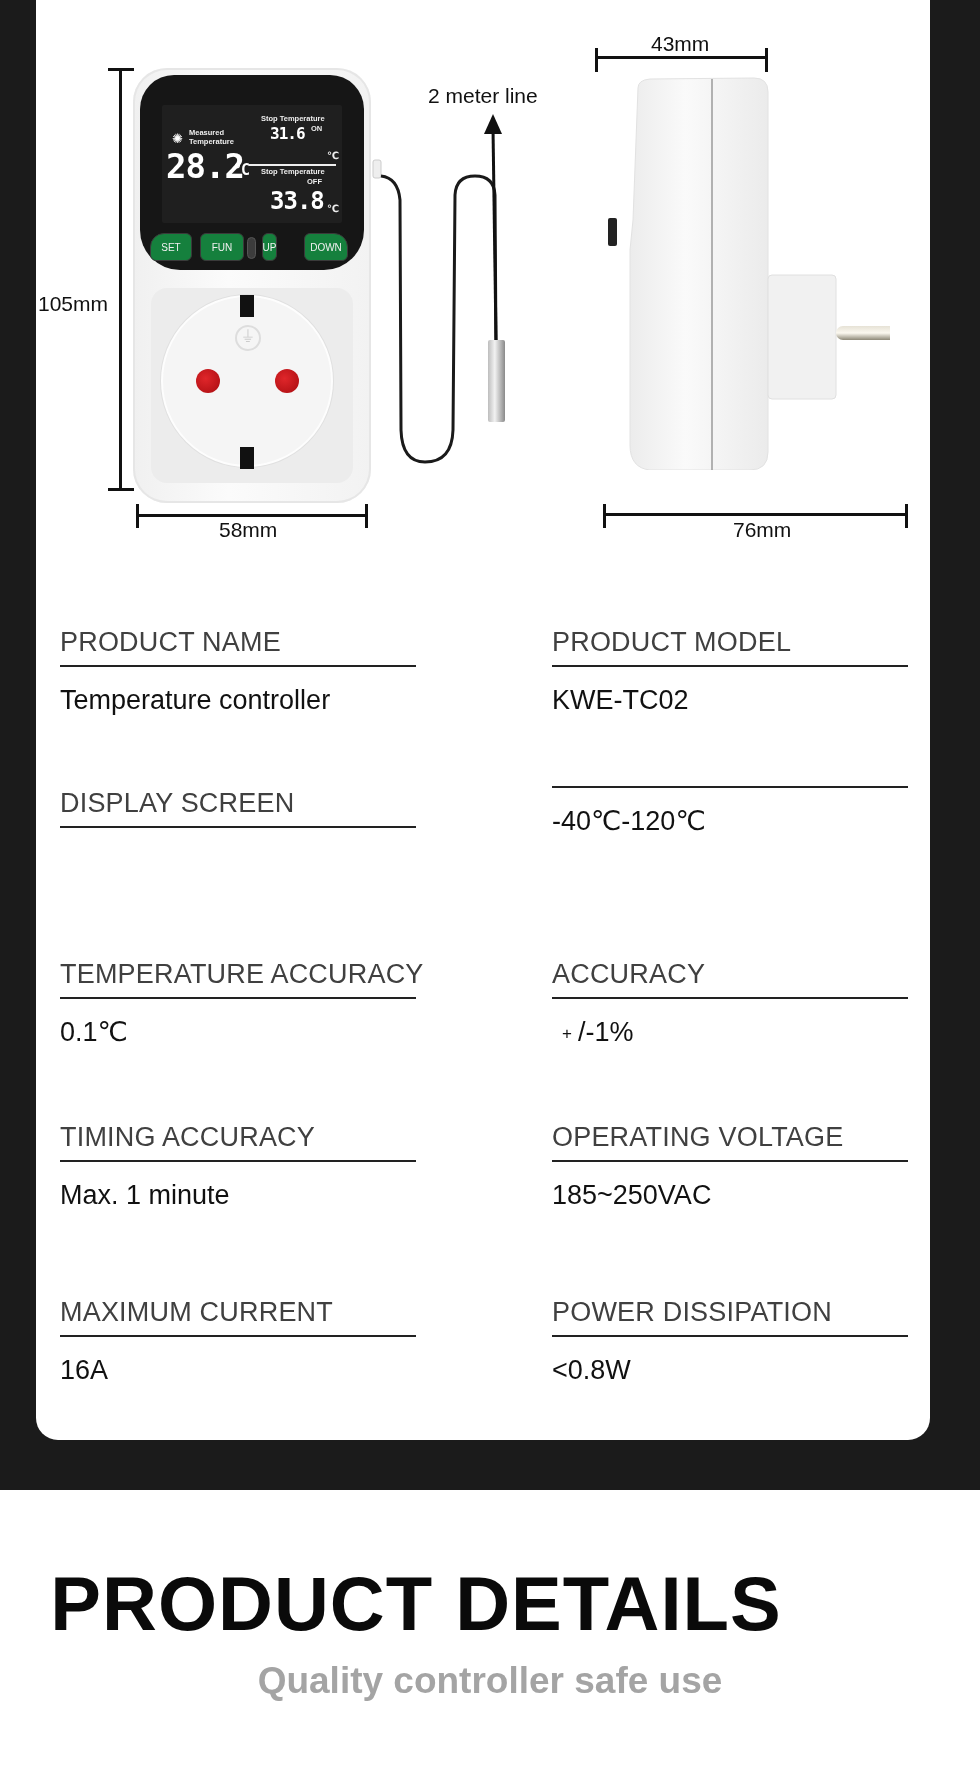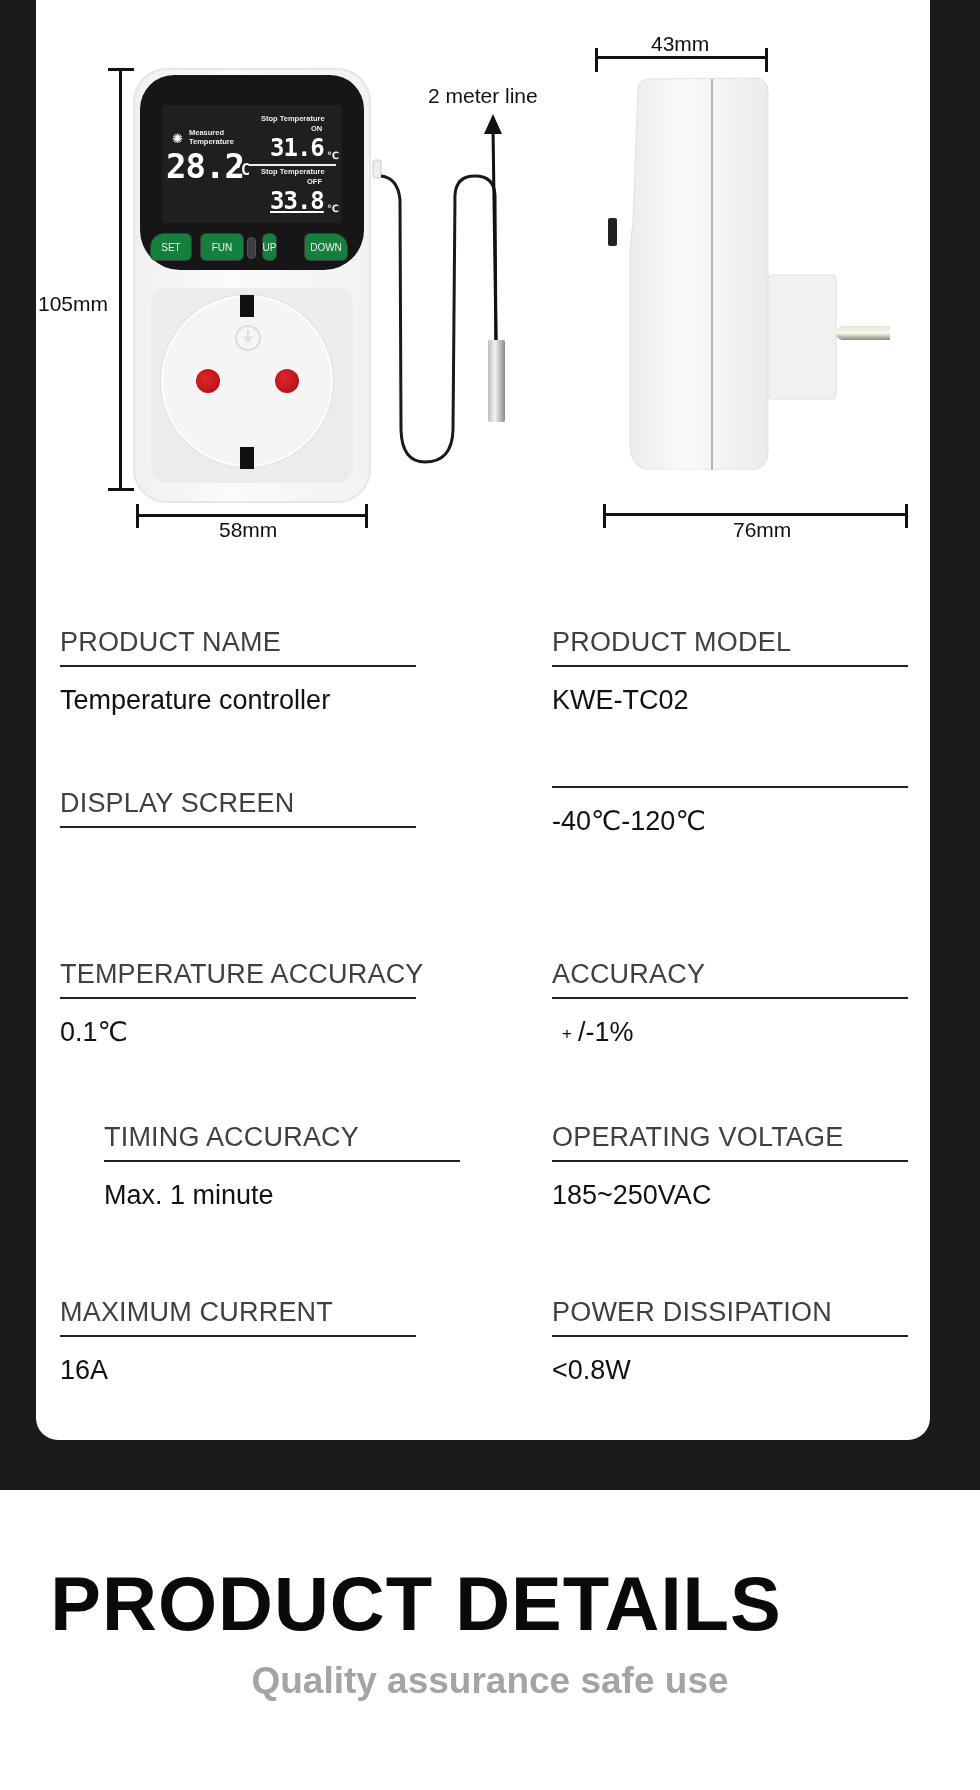--- a/index.html
+++ b/index.html
@@ -70,28 +70,28 @@
     <div class="lcd-bezel">
       <div class="lcd">
         <span class="sun-icon">✺</span>
         <span class="lcd-small" style="left:27px;top:24px;">Measured</span>
         <span class="lcd-small" style="left:27px;top:33px;">Temperature</span>
         <span class="lcd-big" style="left:4px;top:44px;font-size:34px;">28.2</span>
         <span class="lcd-big" style="left:71px;top:58px;font-size:15px;">°C</span>
 
         <span class="lcd-small" style="left:99px;top:10px;">Stop Temperature</span>
         <span class="lcd-small" style="left:149px;top:20px;">ON</span>
-        <span class="lcd-big" style="left:108px;top:31px;font-size:24px;">31.6</span>
+        <span class="lcd-big" style="left:108px;top:21px;font-size:16px;">31.6</span>
         <span class="lcd-small" style="left:165px;top:46px;font-size:10px;">℃</span>
 
         <div class="lcd-divider"></div>
 
         <span class="lcd-small" style="left:99px;top:63px;">Stop Temperature</span>
         <span class="lcd-small" style="left:145px;top:73px;">OFF</span>
-        <span class="lcd-big" style="left:108px;top:84px;font-size:24px;text-decoration:underline;">33.8</span>
+        <span class="lcd-big" style="left:108px;top:84px;font-size:24px;">33.8</span>
         <span class="lcd-small" style="left:165px;top:99px;font-size:10px;">℃</span>
       </div>
       <div class="btn-row">
         <div class="dev-btn" style="left:0;width:42px;border-radius:14px 6px 6px 6px;">SET</div>
         <div class="dev-btn" style="left:50px;width:44px;">FUN</div>
         <div class="led"></div>
         <div class="dev-btn" style="left:112px;width:15px;">UP</div>
         <div class="dev-btn" style="left:154px;width:44px;border-radius:6px 14px 6px 6px;">DOWN</div>
       </div>
     </div>
@@ -179,21 +179,21 @@
     <div class="spec-label">TEMPERATURE ACCURACY</div>
     <div class="spec-rule"></div>
     <div class="spec-value">0.1℃</div>
   </div>
   <div class="spec" style="left:552px;top:354px;">
     <div class="spec-label">ACCURACY</div>
     <div class="spec-rule"></div>
     <div class="spec-value"><span class="plus-small">+</span><span>/-1%</span></div>
   </div>
 
-  <div class="spec" style="left:60px;top:517px;margin-left:44px;">
+  <div class="spec" style="left:60px;top:517px;">
     <div class="spec-label">TIMING ACCURACY</div>
     <div class="spec-rule"></div>
     <div class="spec-value">Max. 1 minute</div>
   </div>
   <div class="spec" style="left:552px;top:517px;">
     <div class="spec-label">OPERATING VOLTAGE</div>
     <div class="spec-rule"></div>
     <div class="spec-value">185~250VAC</div>
   </div>
 
@@ -203,13 +203,13 @@
     <div class="spec-value">16A</div>
   </div>
   <div class="spec" style="left:552px;top:692px;">
     <div class="spec-label">POWER DISSIPATION</div>
     <div class="spec-rule"></div>
     <div class="spec-value">&lt;0.8W</div>
   </div>
 </div>
 
 <div class="footer-title">PRODUCT DETAILS</div>
-<div class="footer-sub">Quality assurance safe use</div>
+<div class="footer-sub">Quality controller safe use</div>
 
 </body></html>

